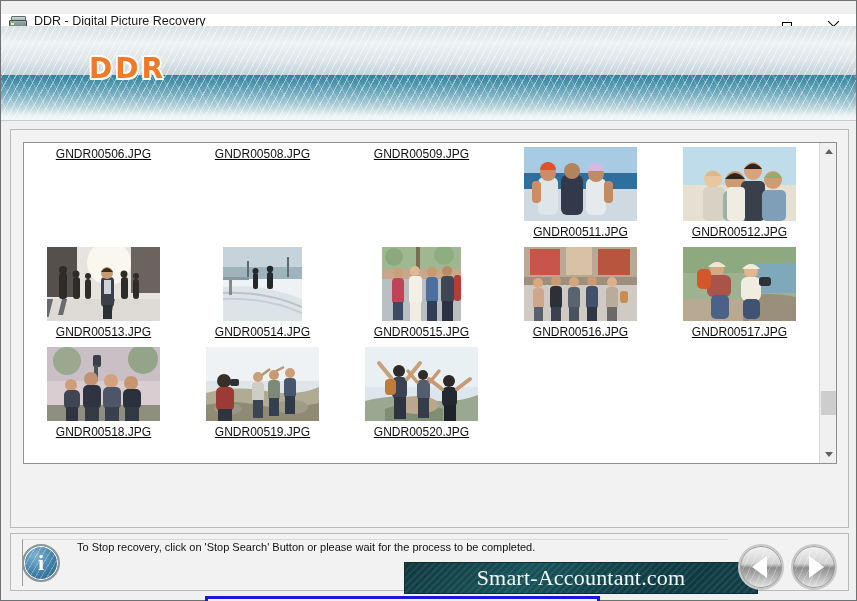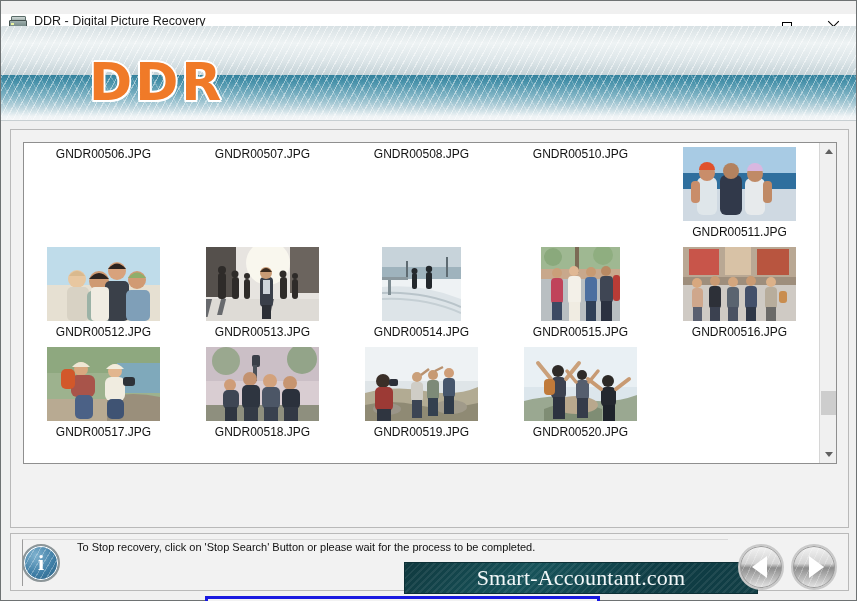--- a/index.html
+++ b/index.html
@@ -42,21 +42,21 @@
       linear-gradient(#d5dee1 0%, #e6edef 20%, #cfdade 44%, #bdccd1 49%,
                       #2e7d99 50%, #4a93ab 60%, #7fb3c4 74%, #b9d3dc 86%, #eef3f5 96%, #f4f6f7 100%);
     border-bottom:1px solid #c8cfd2;
   }
   .banner .topband{position:absolute;left:0;top:0;width:100%;height:49px;
     background:
       repeating-linear-gradient(118deg, rgba(255,255,255,.5) 0 1px, rgba(255,255,255,0) 1px 6px),
       linear-gradient(#d8e1e4 0%, #eef3f4 35%, #dde6e9 70%, #c4d2d7 100%);
   }
   .ddr-logo{
-    position:absolute;left:88px;top:26px;font-size:52px;font-weight:bold;
+    position:absolute;left:88px;top:26px;font-size:28px;font-weight:bold;
     letter-spacing:3px;color:#f07a28;
     font-family:"DejaVu Sans", sans-serif;
     text-shadow:
       -1.5px -1.5px 0 #ffffff, 1.5px -1.5px 0 #ffffff,
       -1.5px  1.5px 0 #ffffff, 1.5px  1.5px 0 #ffffff,
        0 -1.8px 0 #ffffff, 0 1.8px 0 #ffffff,
       -1.8px 0 0 #ffffff, 1.8px 0 0 #ffffff;
     z-index:3;
   }
   .ddr-sub{
@@ -65,21 +65,21 @@
   }
 
   
   .panel{
     position:absolute;left:9px;top:128px;width:839px;height:399px;
     background:#f2f2f2;border:1px solid #b9b9b9;box-sizing:border-box;
   }
   .listwrap{
     position:absolute;left:12px;top:12px;width:814px;height:322px;
     background:#ffffff;border:1px solid #8f8f8f;box-sizing:border-box;
-    display:flex;overflow:hidden;
+    display:flex;overflow:hidden;text-decoration:underline;
   }
   .grid{
     flex:1 1 auto;display:grid;grid-template-columns:repeat(5,1fr);
     grid-template-rows:repeat(3,100px);align-content:start;
     padding:0;box-sizing:border-box;
   }
   .cell{position:relative;display:flex;flex-direction:column;align-items:center;justify-content:center;}
   .thumb{
     width:113px;height:74px;background:#d8d8d8;overflow:hidden;
     display:block;position:relative;
@@ -186,27 +186,24 @@
 
   <div class="panel">
 
     <div class="listwrap">
       <div class="grid">
 
         <div class="cell header-only">
           <div class="cap">GNDR00506.JPG</div>
         </div>
         <div class="cell header-only">
-          <div class="cap">GNDR00507.JPG</div>
+          <div class="cap">GNDR00508.JPG</div>
         </div>
         <div class="cell header-only">
-          <div class="cap">GNDR00508.JPG</div>
-        </div>
-        <div class="cell header-only">
-          <div class="cap">GNDR00510.JPG</div>
+          <div class="cap">GNDR00509.JPG</div>
         </div>
 
         <div class="cell">
           <div class="thumb">
             <svg viewBox="0 0 113 74" preserveAspectRatio="none">
               <rect width="113" height="74" fill="#cfe0ee"></rect>
               <rect y="0" width="113" height="26" fill="#a8cbe4"></rect>
               <rect y="26" width="113" height="16" fill="#2f6f9e"></rect>
               <rect y="42" width="113" height="32" fill="#cfd9e2"></rect>
               <g>

